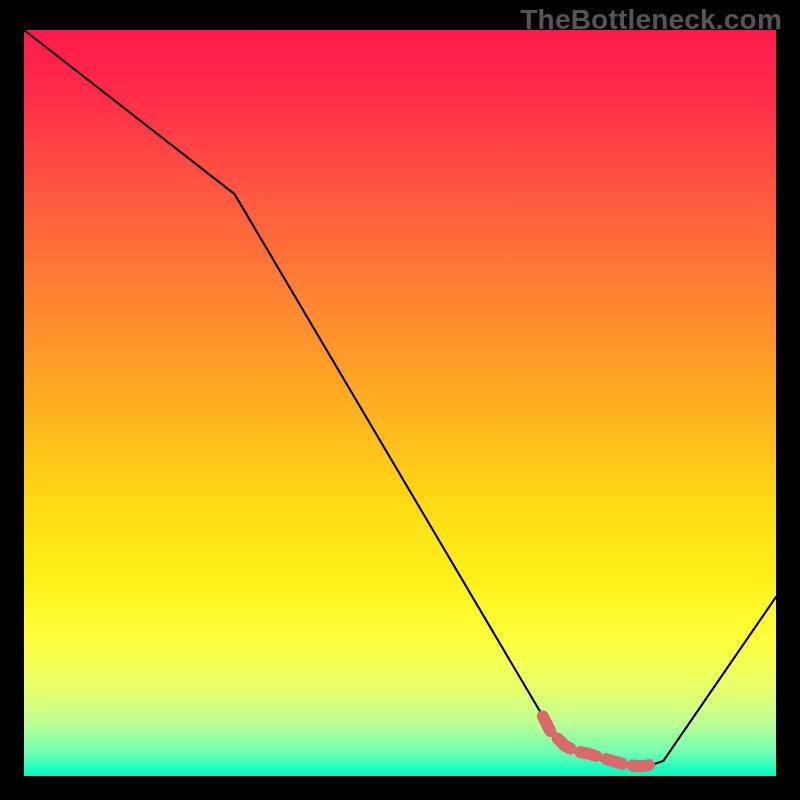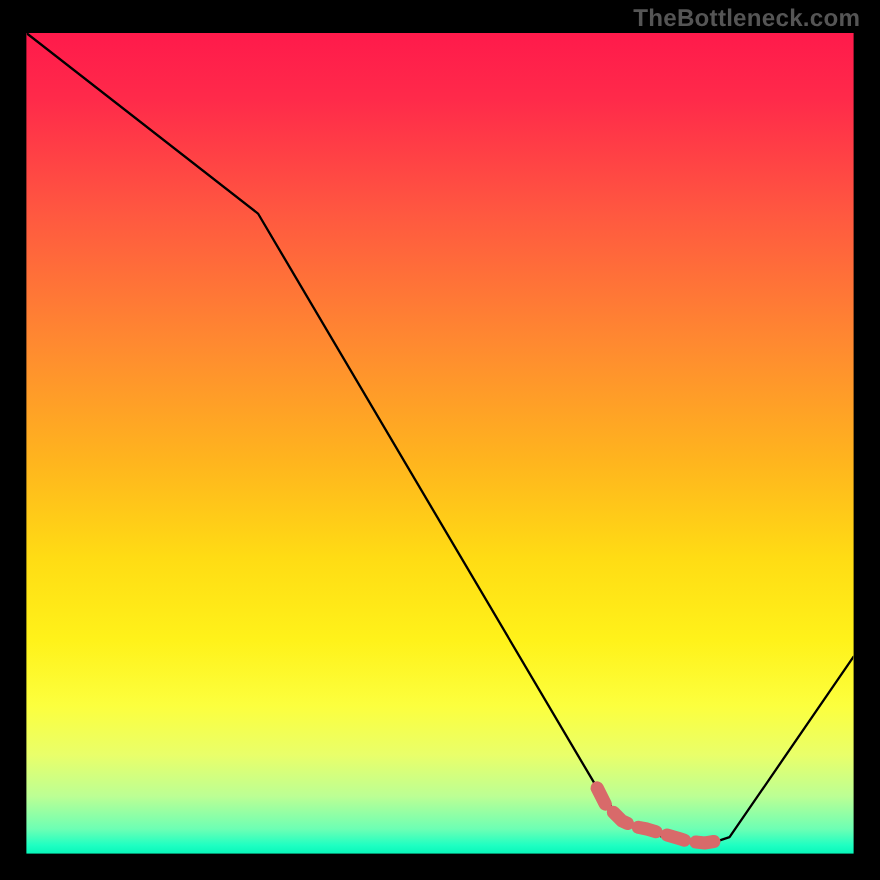--- a/index.html
+++ b/index.html
@@ -15,21 +15,21 @@
     position: relative;
     width: 800px;
     height: 800px;
     background: #000;
   }
   .watermark {
     position: absolute;
     top: 4px;
     right: 18px;
     color: #555;
-    font-size: 22px;
+    font-size: 28px;
     font-weight: 600;
     letter-spacing: 0.2px;
     user-select: none;
   }
   
   .plot {
     position: absolute;
     left: 24px;
     top: 30px;
     width: 752px;   

